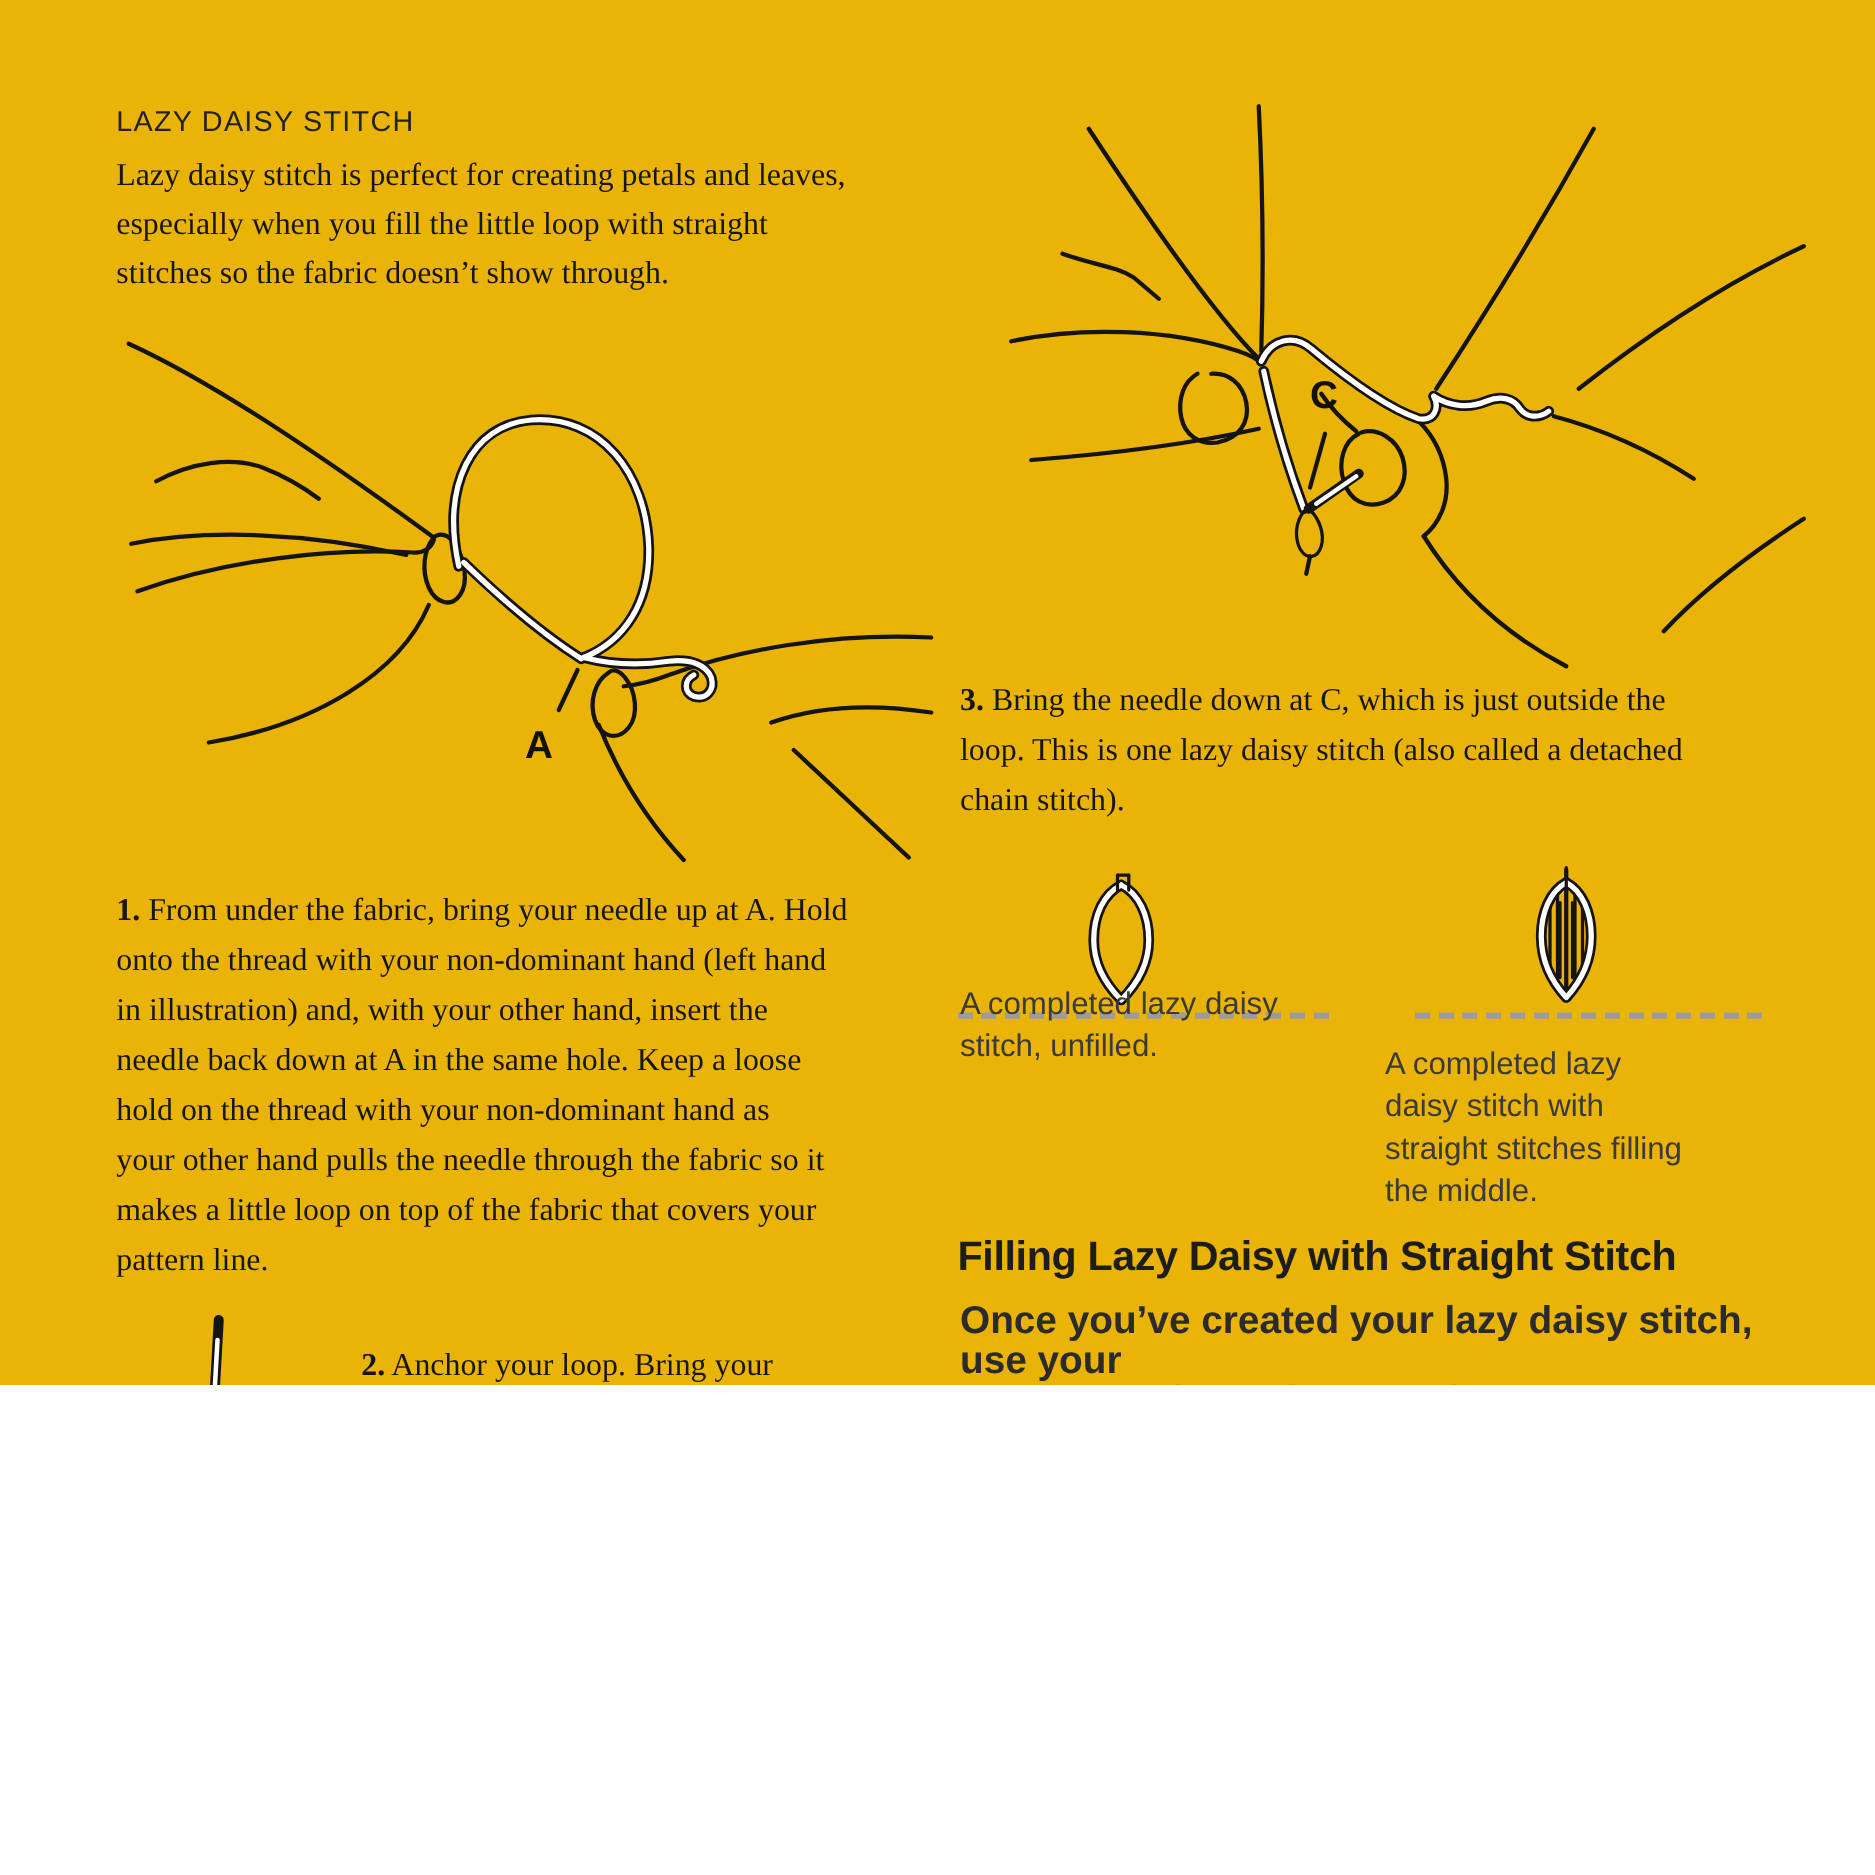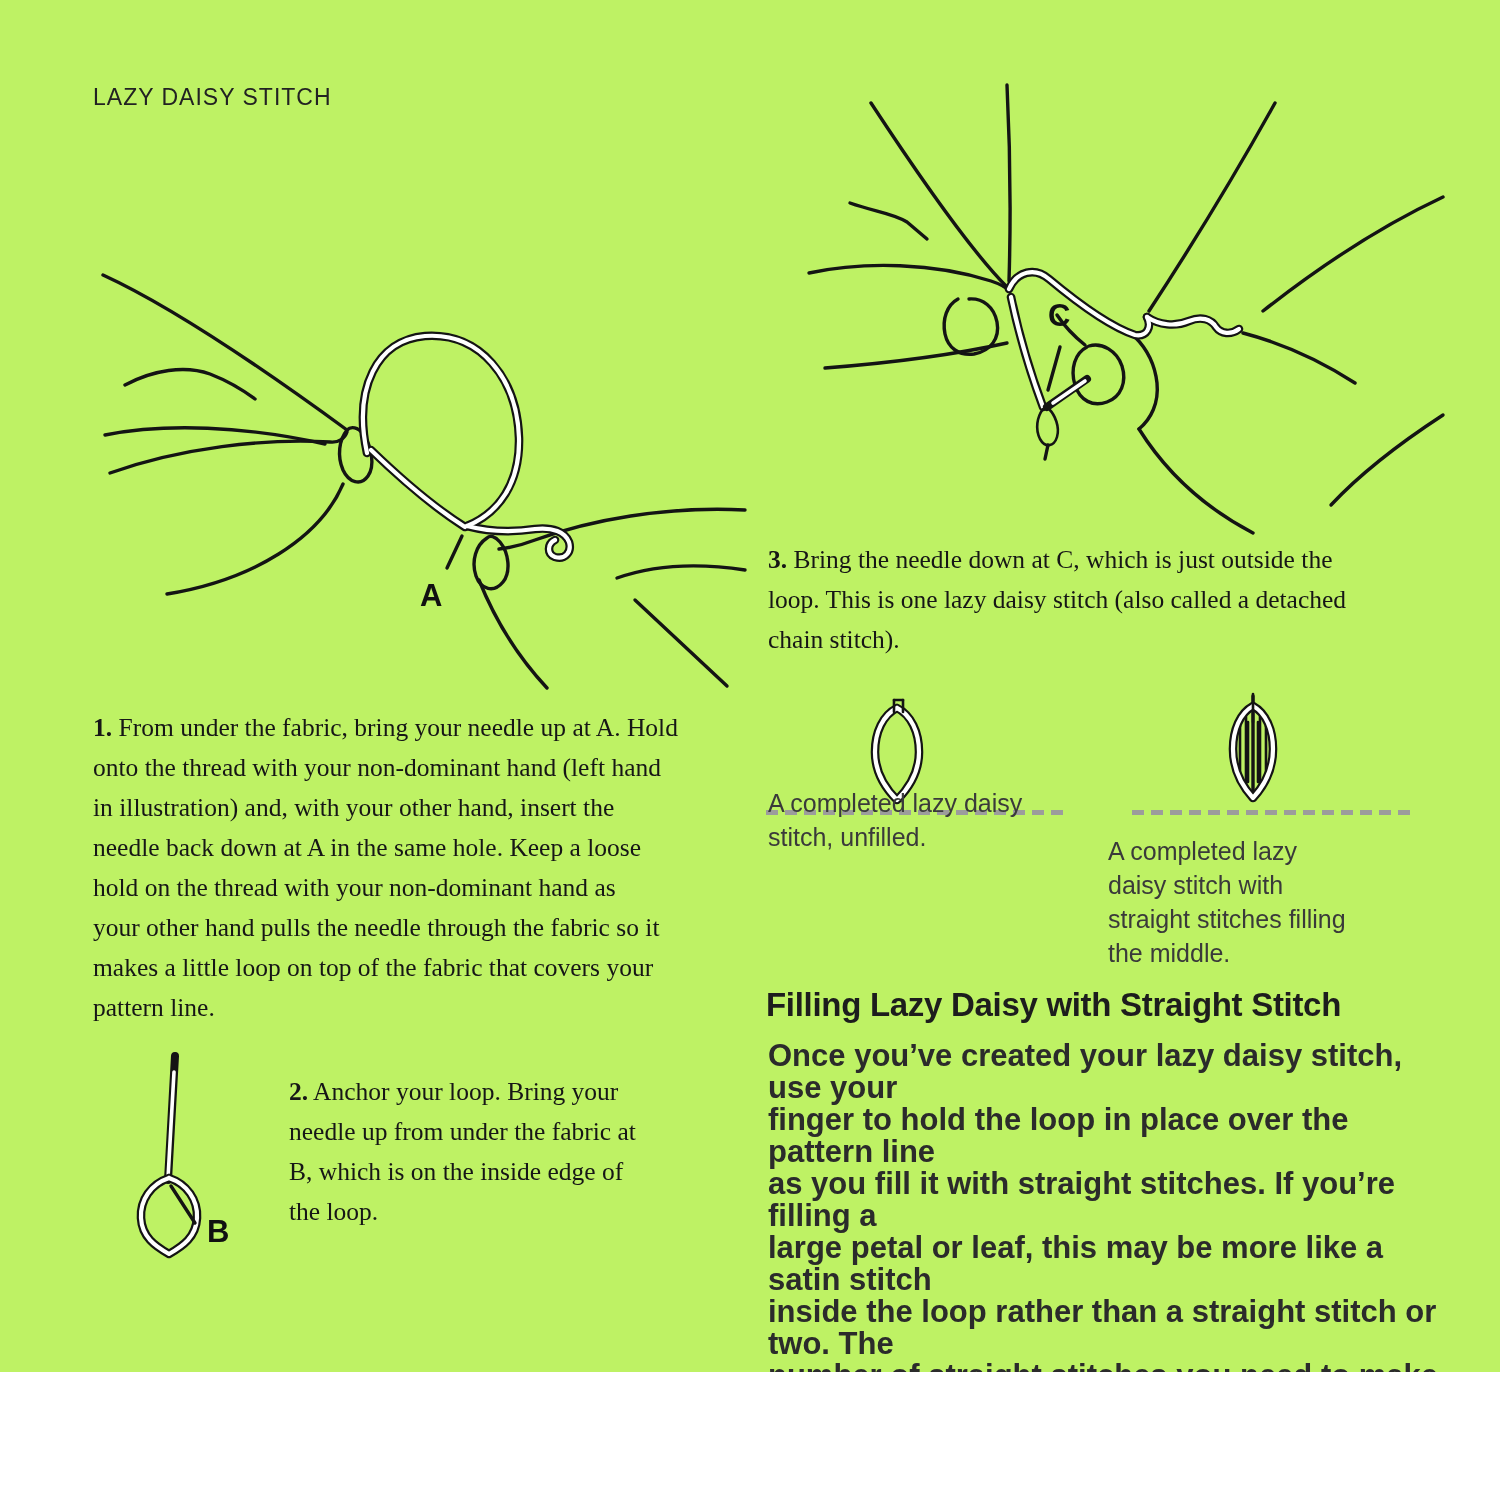--- a/index.html
+++ b/index.html
@@ -1,17 +1,17 @@
 <!DOCTYPE html>
 <html><head>
 <meta charset="utf-8">
 <style>
   html,body{margin:0;padding:0;background:#ffffff;}
   .page{
-    position:relative;width:1500px;height:1372px;background:#bef264;overflow:hidden;
+    position:relative;width:1500px;height:1108px;background:#eab308;overflow:hidden;
     color:#1b1b1b;
     font-family:"Liberation Serif","DejaVu Serif",serif;
   }
   .abs{position:absolute;}
   .sans{font-family:"Liberation Sans","DejaVu Sans",sans-serif;}
   .serif{font-family:"Liberation Serif","DejaVu Serif",serif;}
   .pre{white-space:pre-line;}
 
   .section-title{
     left:93px;top:84px;font-size:23px;font-weight:500;letter-spacing:1px;color:#222;
@@ -51,20 +51,23 @@
     font-size:26px;color:#262626;font-style:italic;
   }
 </style>
 </head>
 <body>
 
 <div class="page">
 
   <div class="abs sans section-title">LAZY DAISY STITCH</div>
 
+  <div class="abs serif intro pre">Lazy daisy stitch is perfect for creating petals and leaves,
+especially when you fill the little loop with straight
+stitches so the fabric doesn’t show through.</div>
 
   <svg class="abs fig" style="left:95px;top:248px;" width="655" height="440" viewBox="0 0 655 440">
 
     <path d="M8 27 C 80 60, 170 122, 252 182"></path>
     <path d="M30 137 C 58 122, 90 117, 115 126 C 133 133, 148 142, 160 151"></path>
     <path d="M10 187 C 70 175, 150 178, 230 196"></path>
     <path d="M15 225 C 85 200, 170 190, 235 194 C 244 195, 250 190, 252 184"></path>
     <path d="M252 182 C 244 192, 242 208, 248 222 C 254 235, 266 238, 273 228 C 280 218, 277 198, 268 186 C 263 179, 256 178, 252 182"></path>
     <path d="M248 236 C 225 290, 158 332, 72 346"></path>
 

